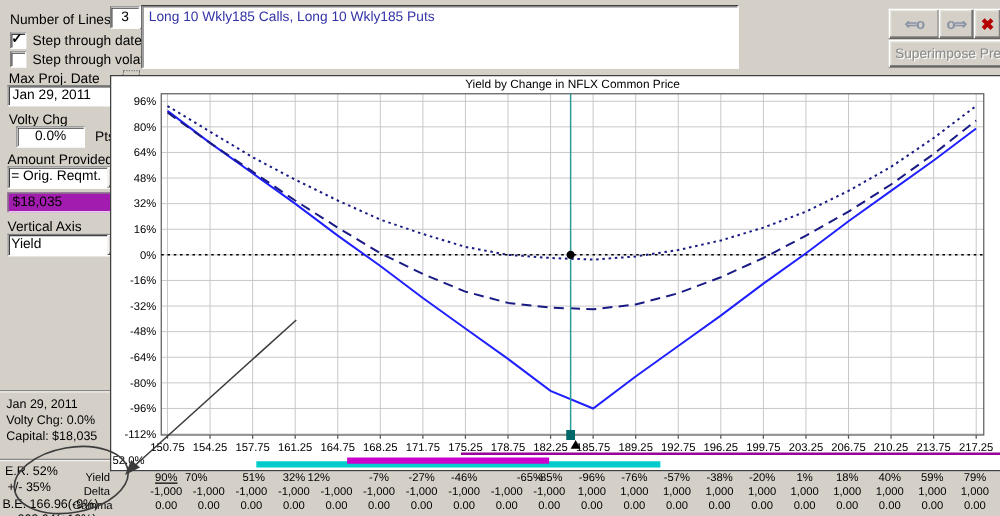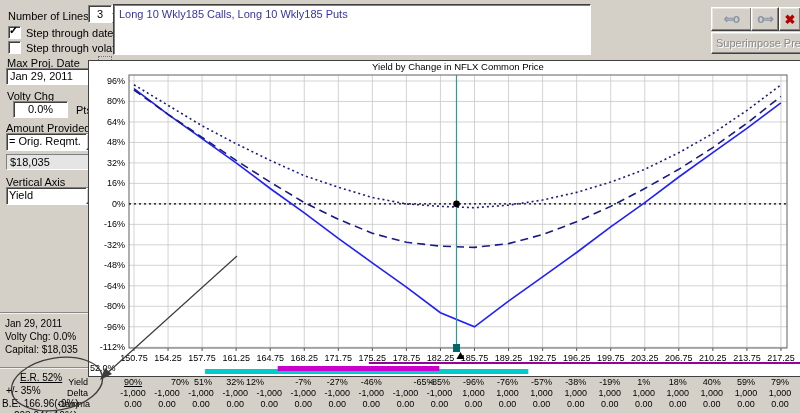--- a/index.html
+++ b/index.html
@@ -23,21 +23,21 @@
   .chk-row{display:flex;gap:5px;align-items:center;}
   .posbox{left:113px;top:4px;width:478px;height:51px;background:#fff;border:1px solid;
           border-color:#404040 #fff #fff #404040;box-shadow:inset 1px 1px 0 #808080;
           color:#3434a8;padding:3px 5px;box-sizing:border-box;overflow:hidden;}
   .navbtn{height:22px;font-size:12px;color:#8a93a6;font-weight:bold;letter-spacing:-1px;}
   .xbtn{color:#b40000;font-weight:bold;font-size:13px;}
   .disabled-btn{color:#8a8a8a;text-shadow:1px 1px 0 #fff;font-size:11px;}
   
   .field{background:#fff;border:1px solid;border-color:#808080 #fff #fff #808080;
          box-shadow:inset 1px 1px 0 #404040;box-sizing:border-box;padding:1px 3px;line-height:13px;}
-  .flat-field{background:#e5e5e5;border:1px solid;border-color:#808080 #fff #fff #808080;
+  .flat-field{background:#a21caf;border:1px solid;border-color:#808080 #fff #fff #808080;
               box-sizing:border-box;padding:1px 3px;line-height:13px;}
   .select{background:#fff;border:1px solid;border-color:#808080 #fff #fff #808080;
           box-shadow:inset 1px 1px 0 #404040;box-sizing:border-box;display:flex;}
   .select .sel-val{flex:1;padding:1px 2px;line-height:13px;white-space:nowrap;overflow:hidden;}
   .select .sel-arrow{width:15px;background:#d4d0c8;border:1px solid;border-color:#fff #404040 #404040 #fff;
           box-shadow:inset -1px -1px 0 #808080;font-size:7px;display:flex;align-items:center;justify-content:center;color:#111;}
   .dashed-icon{width:12px;height:8px;border:1px dotted #777;}
   
   .chart-panel{left:88px;top:60px;width:712px;height:315px;background:#fff;
                border-left:1px solid #404040;border-top:1px solid #404040;border-bottom:1px solid #404040;}
@@ -213,43 +213,43 @@
       <text x="369" y="9" font-size="9.5" text-anchor="middle" fill="#000" font-family="Liberation Sans, sans-serif">Yield by Change in NFLX Common Price</text>
     </svg>
 </div>
 
 <div class="abs" style="left:0;top:312px;width:88px;">
   <div class="divider"></div>
   <div class="status-line" style="margin:4px 0 0 5px;">Jan 29, 2011</div>
   <div class="status-line" style="margin:2px 0 0 5px;">Volty Chg: 0.0%</div>
   <div class="status-line" style="margin:2px 0 12px 5px;">Capital: $18,035</div>
   <div class="divider" style="margin-top:4px;"></div>
-  <div class="status-line" style="margin:3px 0 0 20px;text-decoration:underline;">E.R. 52%</div>
+  <div class="status-line" style="margin:3px 0 0 4px;">E.R. 52%</div>
   <div class="status-line" style="margin:2px 0 0 6px;">+/- 35%</div>
   <div class="status-line" style="margin:2px 0 0 2px;">B.E. 166.96(-9%)</div>
   <div class="status-line" style="margin:1px 0 0 14px;">203.04(+10%)</div>
 </div>
 
 <div class="abs" id="bottom-table" style="left:0;top:0;width:800px;height:413px;pointer-events:none;">
     <span class="tbl-rowlbl" style="left: 58px; top: 377px;">Yield</span>
     <span class="tbl-cell" style="left: 107px; top: 377px; text-decoration: underline;">90%</span>
-    <span class="tbl-cell" style="left: 154px; top: 377px;">70%</span>
+    <span class="tbl-cell" style="left: 131px; top: 377px;">70%</span>
     <span class="tbl-cell" style="left: 177px; top: 377px;">51%</span>
     <span class="tbl-cell" style="left: 209.15px; top: 377px;">32%</span>
     <span class="tbl-cell" style="left: 229px; top: 377px;">12%</span>
     <span class="tbl-cell" style="left: 277.25px; top: 377px;">-7%</span>
     <span class="tbl-cell" style="left: 311.3px; top: 377px;">-27%</span>
     <span class="tbl-cell" style="left: 345.35px; top: 377px;">-46%</span>
     <span class="tbl-cell" style="left: 379px; top: 377px; padding-left: 19px;">-65%</span>
     <span class="tbl-cell" style="left: 413.45px; top: 377px;">-85%</span>
     <span class="tbl-cell" style="left: 447.5px; top: 377px;">-96%</span>
     <span class="tbl-cell" style="left: 481.55px; top: 377px;">-76%</span>
     <span class="tbl-cell" style="left: 515.6px; top: 377px;">-57%</span>
     <span class="tbl-cell" style="left: 549.65px; top: 377px;">-38%</span>
-    <span class="tbl-cell" style="left: 583.7px; top: 377px;">-19%</span>
+    <span class="tbl-cell" style="left: 583.7px; top: 377px;">-20%</span>
     <span class="tbl-cell" style="left: 617.75px; top: 377px;">1%</span>
     <span class="tbl-cell" style="left: 651.8px; top: 377px;">18%</span>
     <span class="tbl-cell" style="left: 685.85px; top: 377px;">40%</span>
     <span class="tbl-cell" style="left: 719.9px; top: 377px;">59%</span>
     <span class="tbl-cell" style="left: 753.95px; top: 377px;">79%</span>
     <span class="tbl-rowlbl" style="left: 58px; top: 388px;">Delta</span>
     <span class="tbl-cell" style="left: 107px; top: 388px;">-1,000</span>
     <span class="tbl-cell" style="left: 141.05px; top: 388px;">-1,000</span>
     <span class="tbl-cell" style="left: 175.1px; top: 388px;">-1,000</span>
     <span class="tbl-cell" style="left: 209.15px; top: 388px;">-1,000</span>

